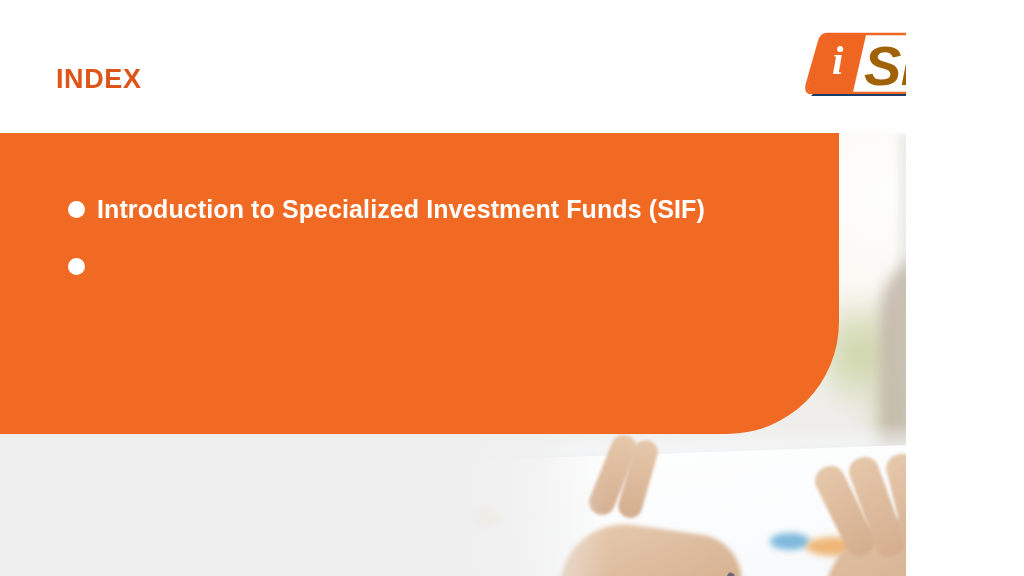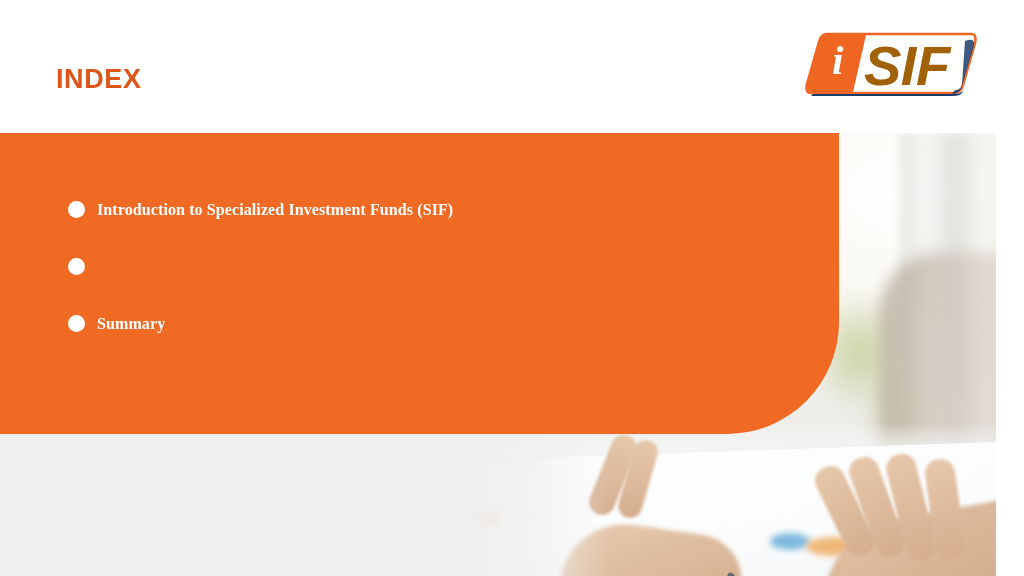--- a/index.html
+++ b/index.html
@@ -9,21 +9,21 @@
   }
   body {
     width: 1024px;
     height: 576px;
     overflow: hidden;
     font-family: "Liberation Sans", sans-serif;
   }
 
   #slide {
     position: relative;
-    width: 996px;
+    width: 906px;
     height: 576px;
     background: #ffffff;
     overflow: hidden;
   }
 
   
   .photo-region {
     position: absolute;
     left: 0;
     top: 133px;
@@ -281,24 +281,24 @@
   .bullet-dot {
     width: 17px;
     height: 17px;
     border-radius: 50%;
     background: #ffffff;
     flex: 0 0 auto;
     margin-right: 12px;
   }
   .index-label {
     color: #ffffff;
-    font-size: 16px;
+    font-size: 25px;
     font-weight: bold;
     letter-spacing: 0.1px;
-    font-family: Liberation Serif, serif;
+    font-family: Liberation Sans, sans-serif;
     white-space: nowrap;
   }
 </style>
 </head>
 <body>
 
 <div id="slide">
 
   <div class="photo-region">
     <div class="photo-sky"></div>
@@ -367,21 +367,17 @@
       <div class="index-item">
         <span class="bullet-dot"></span>
         <span class="index-label">Introduction to Specialized Investment Funds (SIF)</span>
       </div>
 
 
       <div class="index-item">
         <span class="bullet-dot"></span>
       </div>
 
-      <div class="index-item">
-        <span class="bullet-dot"></span>
-        <span class="index-label">Summary</span>
-      </div>
 
     </div>
   </div>
 
 </div>
 
 </body></html>

